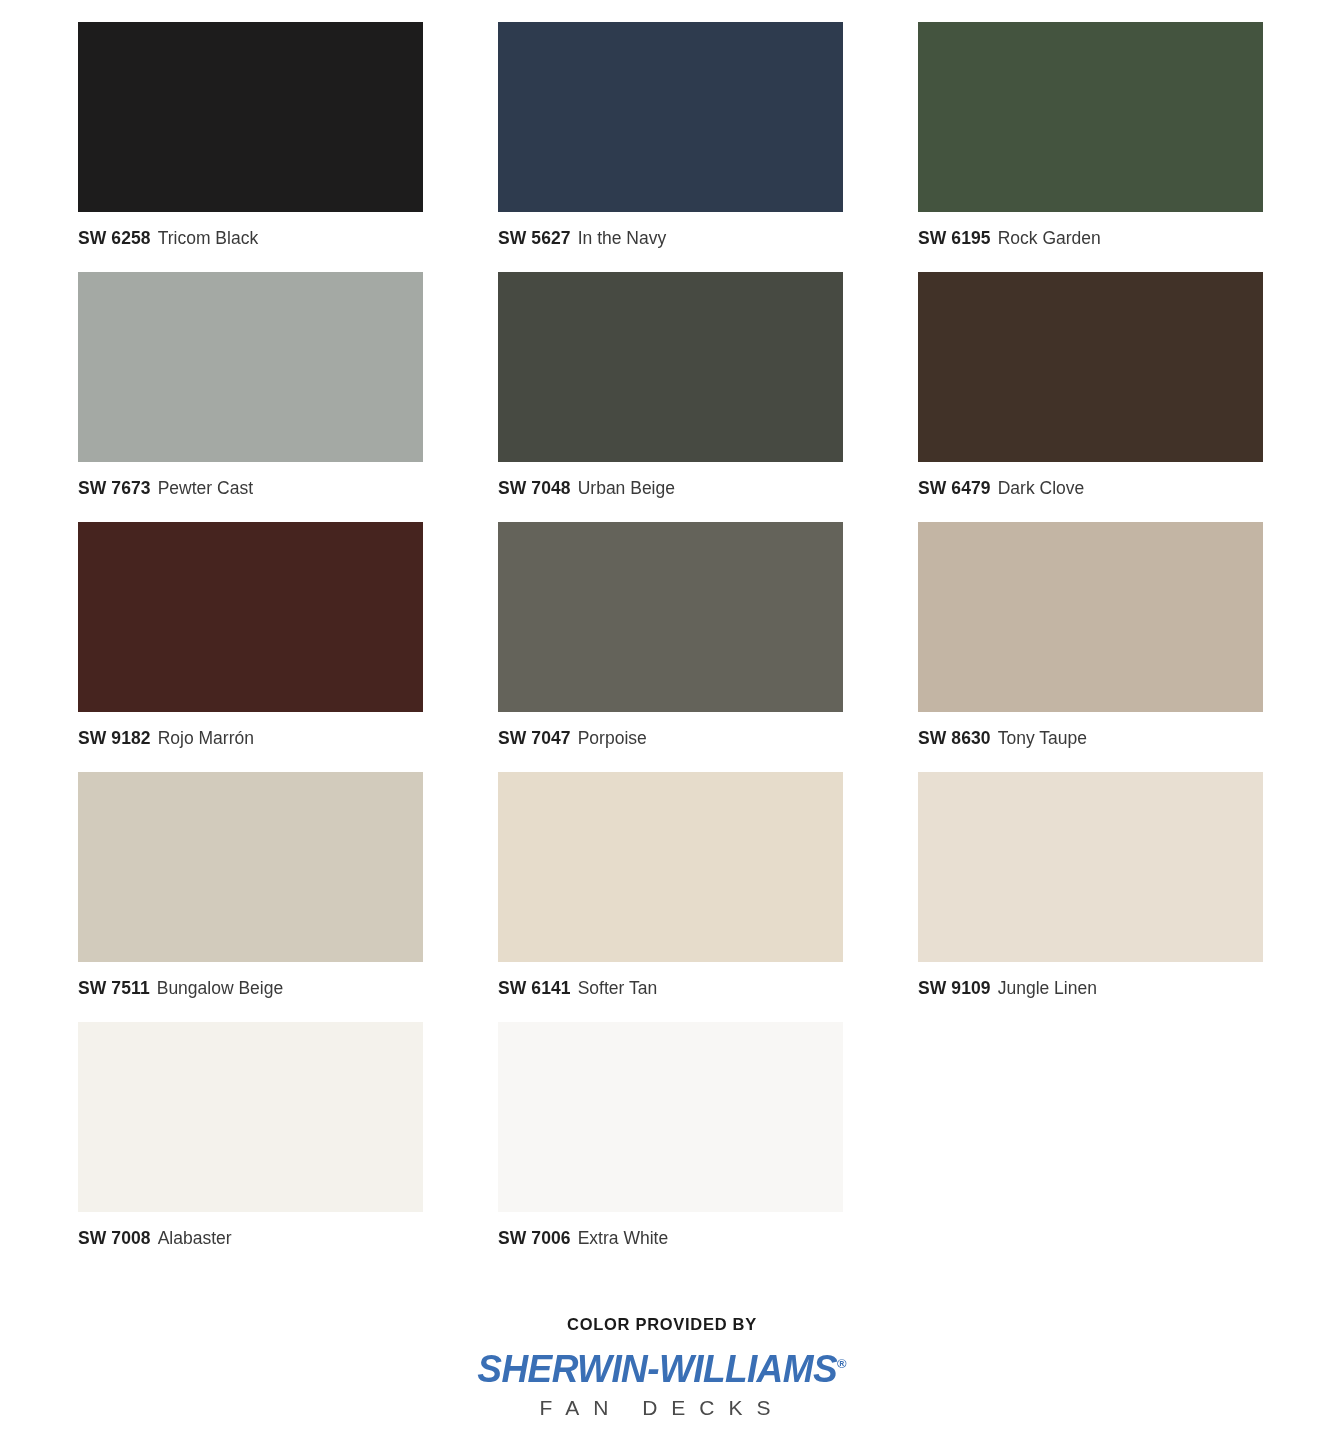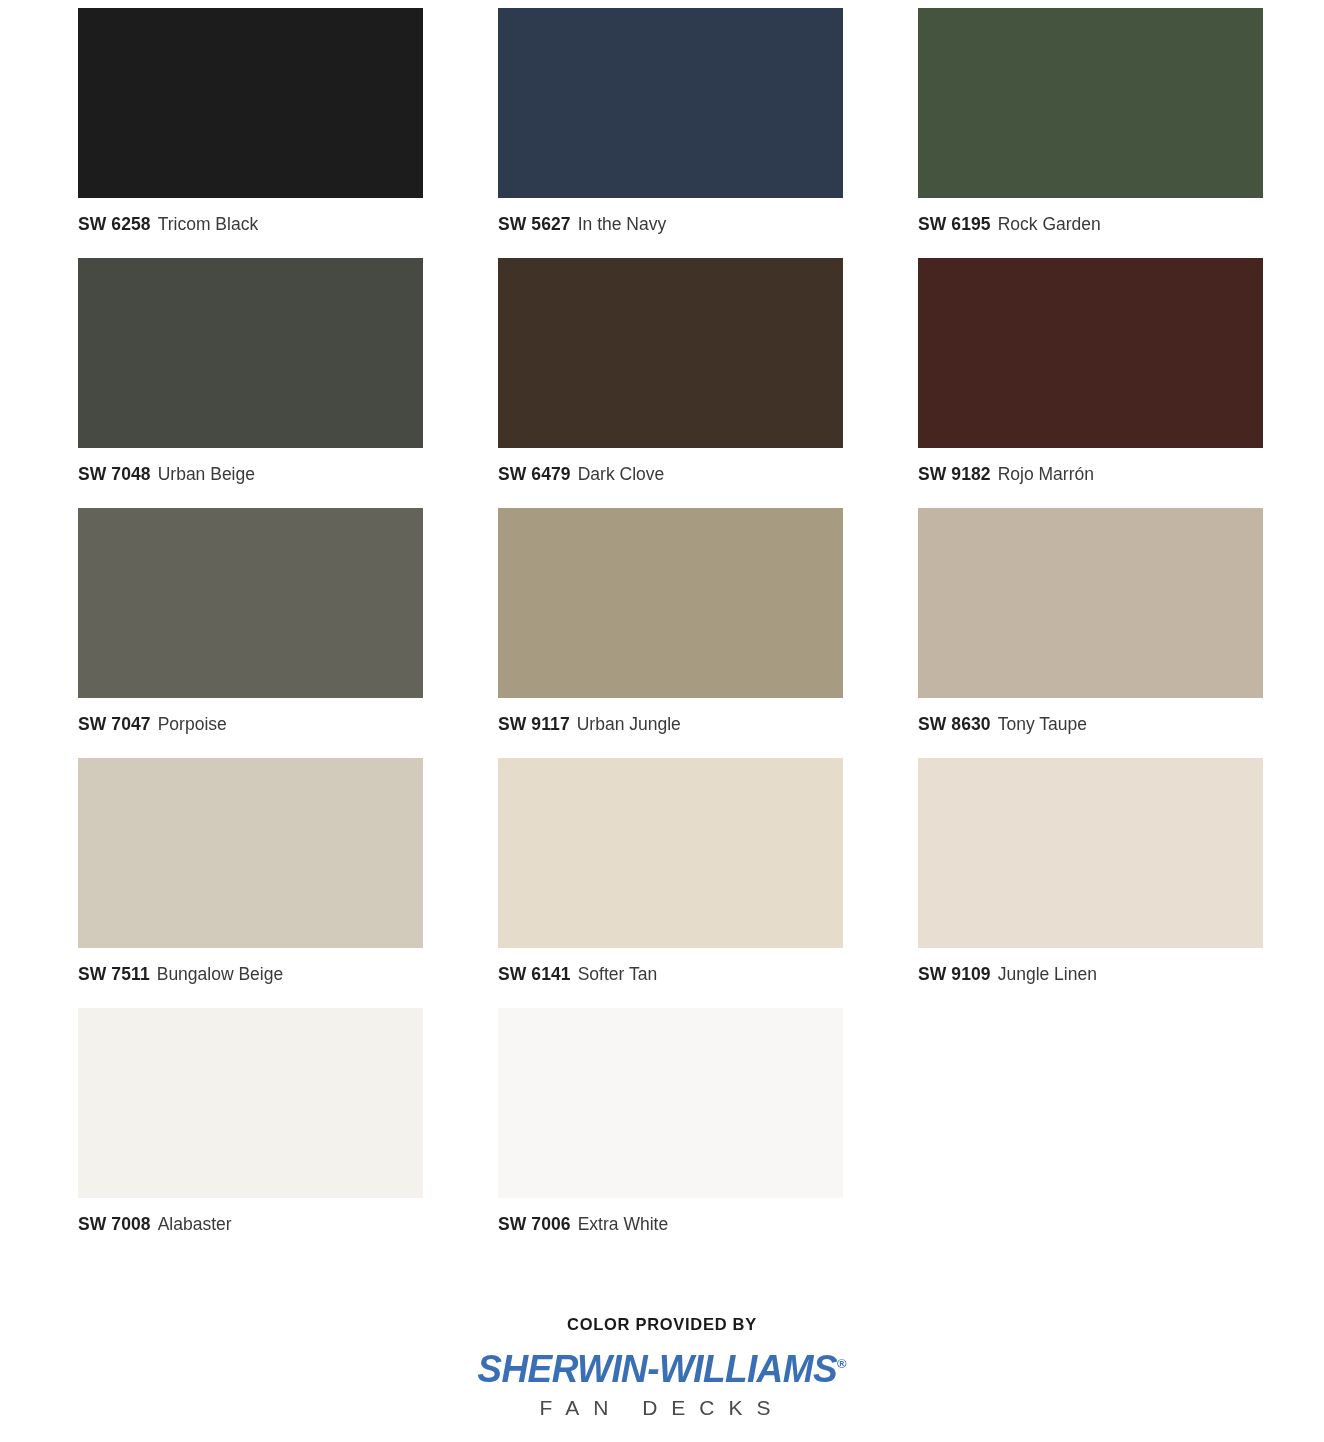--- a/index.html
+++ b/index.html
@@ -13,21 +13,21 @@
 
   .page {
     width: 1324px;
     height: 1442px;
     background: #ffffff;
     position: relative;
     overflow: hidden;
   }
 
   .swatch-grid {
-    padding: 8px 72px 0 78px;
+    padding: 22px 72px 0 78px;
     display: grid;
     grid-template-columns: repeat(3, 345px);
     column-gap: 75px;
     row-gap: 0;
   }
 
   .swatch-cell {
     height: 250px;
     display: flex;
     flex-direction: column;
@@ -114,38 +114,38 @@
       </div>
       <div class="swatch-cell">
         <div class="swatch-chip" style="background: rgb(46, 59, 78);"></div>
         <div class="swatch-label"><span class="swatch-code">SW 5627</span><span class="swatch-name">In the Navy</span></div>
       </div>
       <div class="swatch-cell">
         <div class="swatch-chip" style="background: rgb(68, 84, 63);"></div>
         <div class="swatch-label"><span class="swatch-code">SW 6195</span><span class="swatch-name">Rock Garden</span></div>
       </div>
       <div class="swatch-cell">
+        <div class="swatch-chip" style="background: rgb(164, 169, 164);"></div>
+        <div class="swatch-label"><span class="swatch-code">SW 7673</span><span class="swatch-name">Pewter Cast</span></div>
+      </div>
+      <div class="swatch-cell">
         <div class="swatch-chip" style="background: rgb(71, 74, 66);"></div>
         <div class="swatch-label"><span class="swatch-code">SW 7048</span><span class="swatch-name">Urban Beige</span></div>
       </div>
       <div class="swatch-cell">
         <div class="swatch-chip" style="background: rgb(65, 50, 40);"></div>
         <div class="swatch-label"><span class="swatch-code">SW 6479</span><span class="swatch-name">Dark Clove</span></div>
       </div>
       <div class="swatch-cell">
         <div class="swatch-chip" style="background: rgb(70, 36, 31);"></div>
         <div class="swatch-label"><span class="swatch-code">SW 9182</span><span class="swatch-name">Rojo Marrón</span></div>
       </div>
       <div class="swatch-cell">
         <div class="swatch-chip" style="background: rgb(100, 99, 90);"></div>
         <div class="swatch-label"><span class="swatch-code">SW 7047</span><span class="swatch-name">Porpoise</span></div>
-      </div>
-      <div class="swatch-cell">
-        <div class="swatch-chip" style="background: rgb(167, 156, 130);"></div>
-        <div class="swatch-label"><span class="swatch-code">SW 9117</span><span class="swatch-name">Urban Jungle</span></div>
       </div>
       <div class="swatch-cell">
         <div class="swatch-chip" style="background: rgb(195, 181, 164);"></div>
         <div class="swatch-label"><span class="swatch-code">SW 8630</span><span class="swatch-name">Tony Taupe</span></div>
       </div>
       <div class="swatch-cell">
         <div class="swatch-chip" style="background: rgb(210, 203, 188);"></div>
         <div class="swatch-label"><span class="swatch-code">SW 7511</span><span class="swatch-name">Bungalow Beige</span></div>
       </div>
       <div class="swatch-cell">

